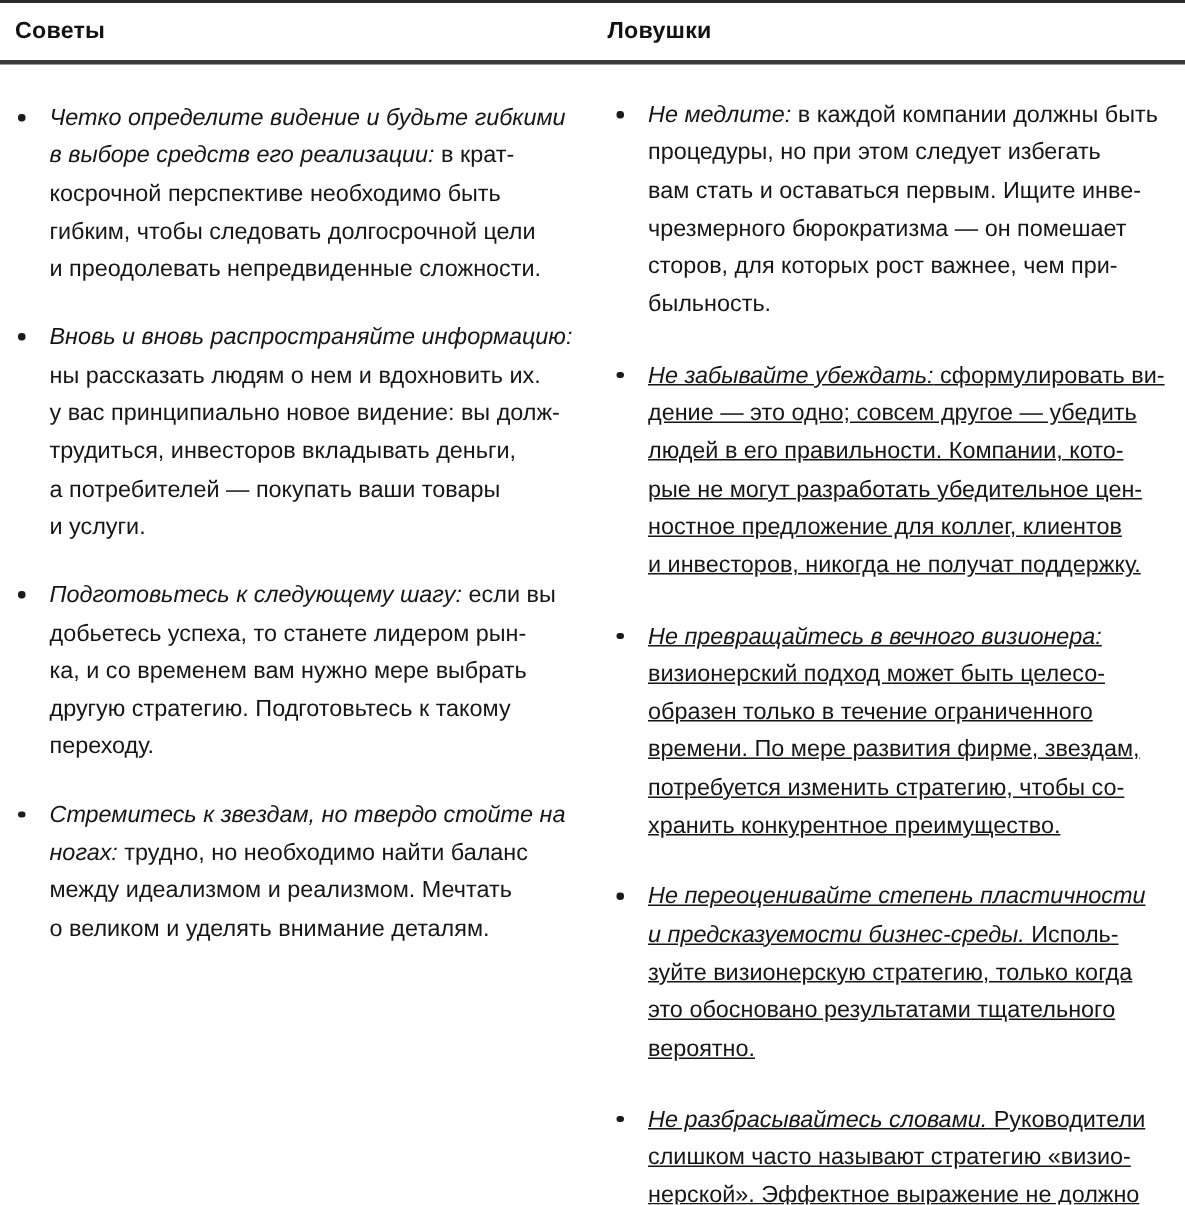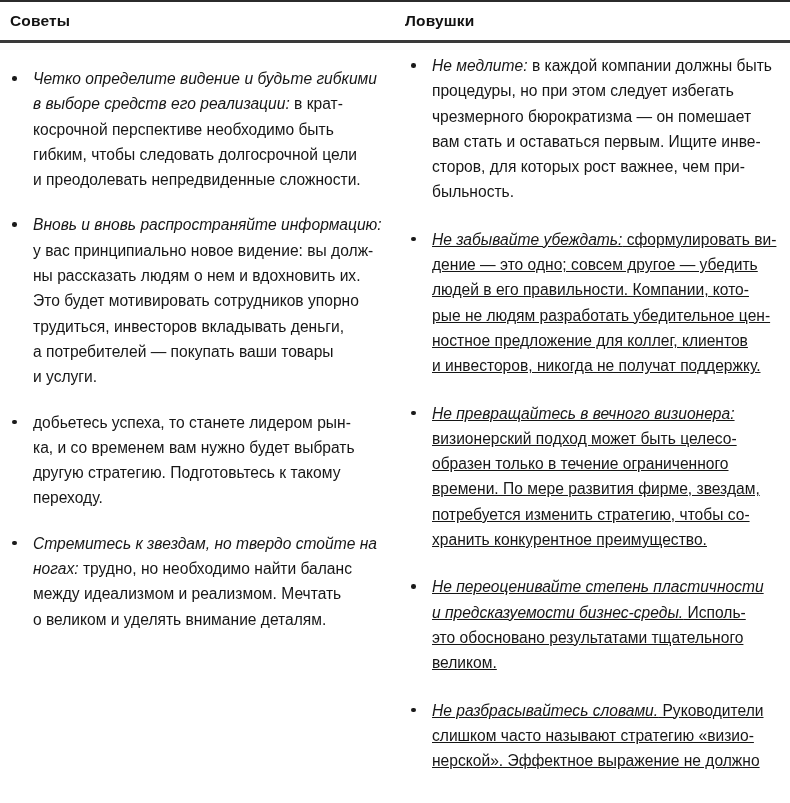--- a/index.html
+++ b/index.html
@@ -99,21 +99,21 @@
     font-size: 15.6px;
     line-height: 25.3px;
   }
   .body-cell.left .bullet-item { margin-left: 10px; margin-right: 10px; }
   .body-cell.right .bullet-item { margin-left: 14px; margin-right: 8px; }
 
   
   .body-cell.left .bullet-item { padding-top: 0; }
   .bullet-item + .bullet-item { margin-top: 20px; }
   .bullet-list > .bullet-item:first-child { margin-top: 23px; }
-  .body-cell.right .bullet-list > .bullet-item:first-child { margin-top: 10px; }
+  .body-cell.right .bullet-list > .bullet-item:first-child { margin-top: 21px; }
   .body-cell.right .bullet-item + .bullet-item { margin-top: 22px; text-decoration: underline; }
 
   .bullet-marker {
     position: absolute;
     left: 2px;
     top: 10px;
     width: 4.6px;
     height: 4.6px;
     border-radius: 50%;
     background: #1a1a1a;
@@ -158,33 +158,33 @@
               <span class="line"><span class="em">в выборе средств его реализации:</span><span> в крат-</span></span>
               <span class="line"><span>косрочной перспективе необходимо быть</span></span>
               <span class="line"><span>гибким, чтобы следовать долгосрочной цели</span></span>
               <span class="line"><span>и преодолевать непредвиденные сложности.</span></span>
             </span>
           </li>
           <li class="bullet-item">
             <span class="bullet-marker"></span>
             <span class="bullet-lines">
               <span class="line"><span class="em">Вновь и вновь распространяйте информацию:</span></span>
+              <span class="line"><span>ны рассказать людям о нем и вдохновить их.</span></span>
               <span class="line"><span>у вас принципиально новое видение: вы долж-</span></span>
-              <span class="line"><span>ны рассказать людям о нем и вдохновить их.</span></span>
-              <span class="line"><span>Это будет мотивировать сотрудников упорно</span></span>
               <span class="line"><span>трудиться, инвесторов вкладывать деньги,</span></span>
               <span class="line"><span>а потребителей — покупать ваши товары</span></span>
               <span class="line"><span>и услуги.</span></span>
             </span>
           </li>
           <li class="bullet-item">
             <span class="bullet-marker"></span>
             <span class="bullet-lines">
+              <span class="line"><span class="em">Подготовьтесь к следующему шагу:</span><span> если вы</span></span>
               <span class="line"><span>добьетесь успеха, то станете лидером рын-</span></span>
-              <span class="line"><span>ка, и со временем вам нужно будет выбрать</span></span>
+              <span class="line"><span>ка, и со временем вам нужно мере выбрать</span></span>
               <span class="line"><span>другую стратегию. Подготовьтесь к такому</span></span>
               <span class="line"><span>переходу.</span></span>
             </span>
           </li>
           <li class="bullet-item">
             <span class="bullet-marker"></span>
             <span class="bullet-lines">
               <span class="line"><span class="em">Стремитесь к звездам, но твердо стойте на</span></span>
               <span class="line"><span class="em">ногах:</span><span> трудно, но необходимо найти баланс</span></span>
               <span class="line"><span>между идеализмом и реализмом. Мечтать</span></span>
@@ -193,55 +193,56 @@
           </li>
         </ul>
     </div>
     <div class="body-cell right">
       <ul class="bullet-list">
           <li class="bullet-item">
             <span class="bullet-marker"></span>
             <span class="bullet-lines">
               <span class="line"><span class="em">Не медлите:</span><span> в каждой компании должны быть</span></span>
               <span class="line"><span>процедуры, но при этом следует избегать</span></span>
+              <span class="line"><span>вам стать и оставаться первым. Ищите инве-</span></span>
               <span class="line"><span>чрезмерного бюрократизма — он помешает</span></span>
-              <span class="line"><span>вам стать и оставаться первым. Ищите инве-</span></span>
               <span class="line"><span>сторов, для которых рост важнее, чем при-</span></span>
               <span class="line"><span>быльность.</span></span>
             </span>
           </li>
           <li class="bullet-item">
             <span class="bullet-marker"></span>
             <span class="bullet-lines">
               <span class="line"><span class="em">Не забывайте убеждать:</span><span> сформулировать ви-</span></span>
               <span class="line"><span>дение — это одно; совсем другое — убедить</span></span>
               <span class="line"><span>людей в его правильности. Компании, кото-</span></span>
-              <span class="line"><span>рые не людям разработать убедительное цен-</span></span>
+              <span class="line"><span>рые не могут разработать убедительное цен-</span></span>
               <span class="line"><span>ностное предложение для коллег, клиентов</span></span>
               <span class="line"><span>и инвесторов, никогда не получат поддержку.</span></span>
             </span>
           </li>
           <li class="bullet-item">
             <span class="bullet-marker"></span>
             <span class="bullet-lines">
               <span class="line"><span class="em">Не превращайтесь в вечного визионера:</span></span>
               <span class="line"><span>визионерский подход может быть целесо-</span></span>
               <span class="line"><span>образен только в течение ограниченного</span></span>
               <span class="line"><span>времени. По мере развития фирме, звездам,</span></span>
               <span class="line"><span>потребуется изменить стратегию, чтобы со-</span></span>
               <span class="line"><span>хранить конкурентное преимущество.</span></span>
             </span>
           </li>
           <li class="bullet-item">
             <span class="bullet-marker"></span>
             <span class="bullet-lines">
               <span class="line"><span class="em">Не переоценивайте степень пластичности</span></span>
               <span class="line"><span class="em">и предсказуемости бизнес-среды.</span><span> Исполь-</span></span>
+              <span class="line"><span>зуйте визионерскую стратегию, только когда</span></span>
               <span class="line"><span>это обосновано результатами тщательного</span></span>
-              <span class="line"><span>великом.</span></span>
+              <span class="line"><span>вероятно.</span></span>
             </span>
           </li>
           <li class="bullet-item">
             <span class="bullet-marker"></span>
             <span class="bullet-lines">
               <span class="line"><span class="em">Не разбрасывайтесь словами.</span><span> Руководители</span></span>
               <span class="line"><span>слишком часто называют стратегию «визио-</span></span>
               <span class="line"><span>нерской». Эффектное выражение не должно</span></span>
             </span>
           </li>

